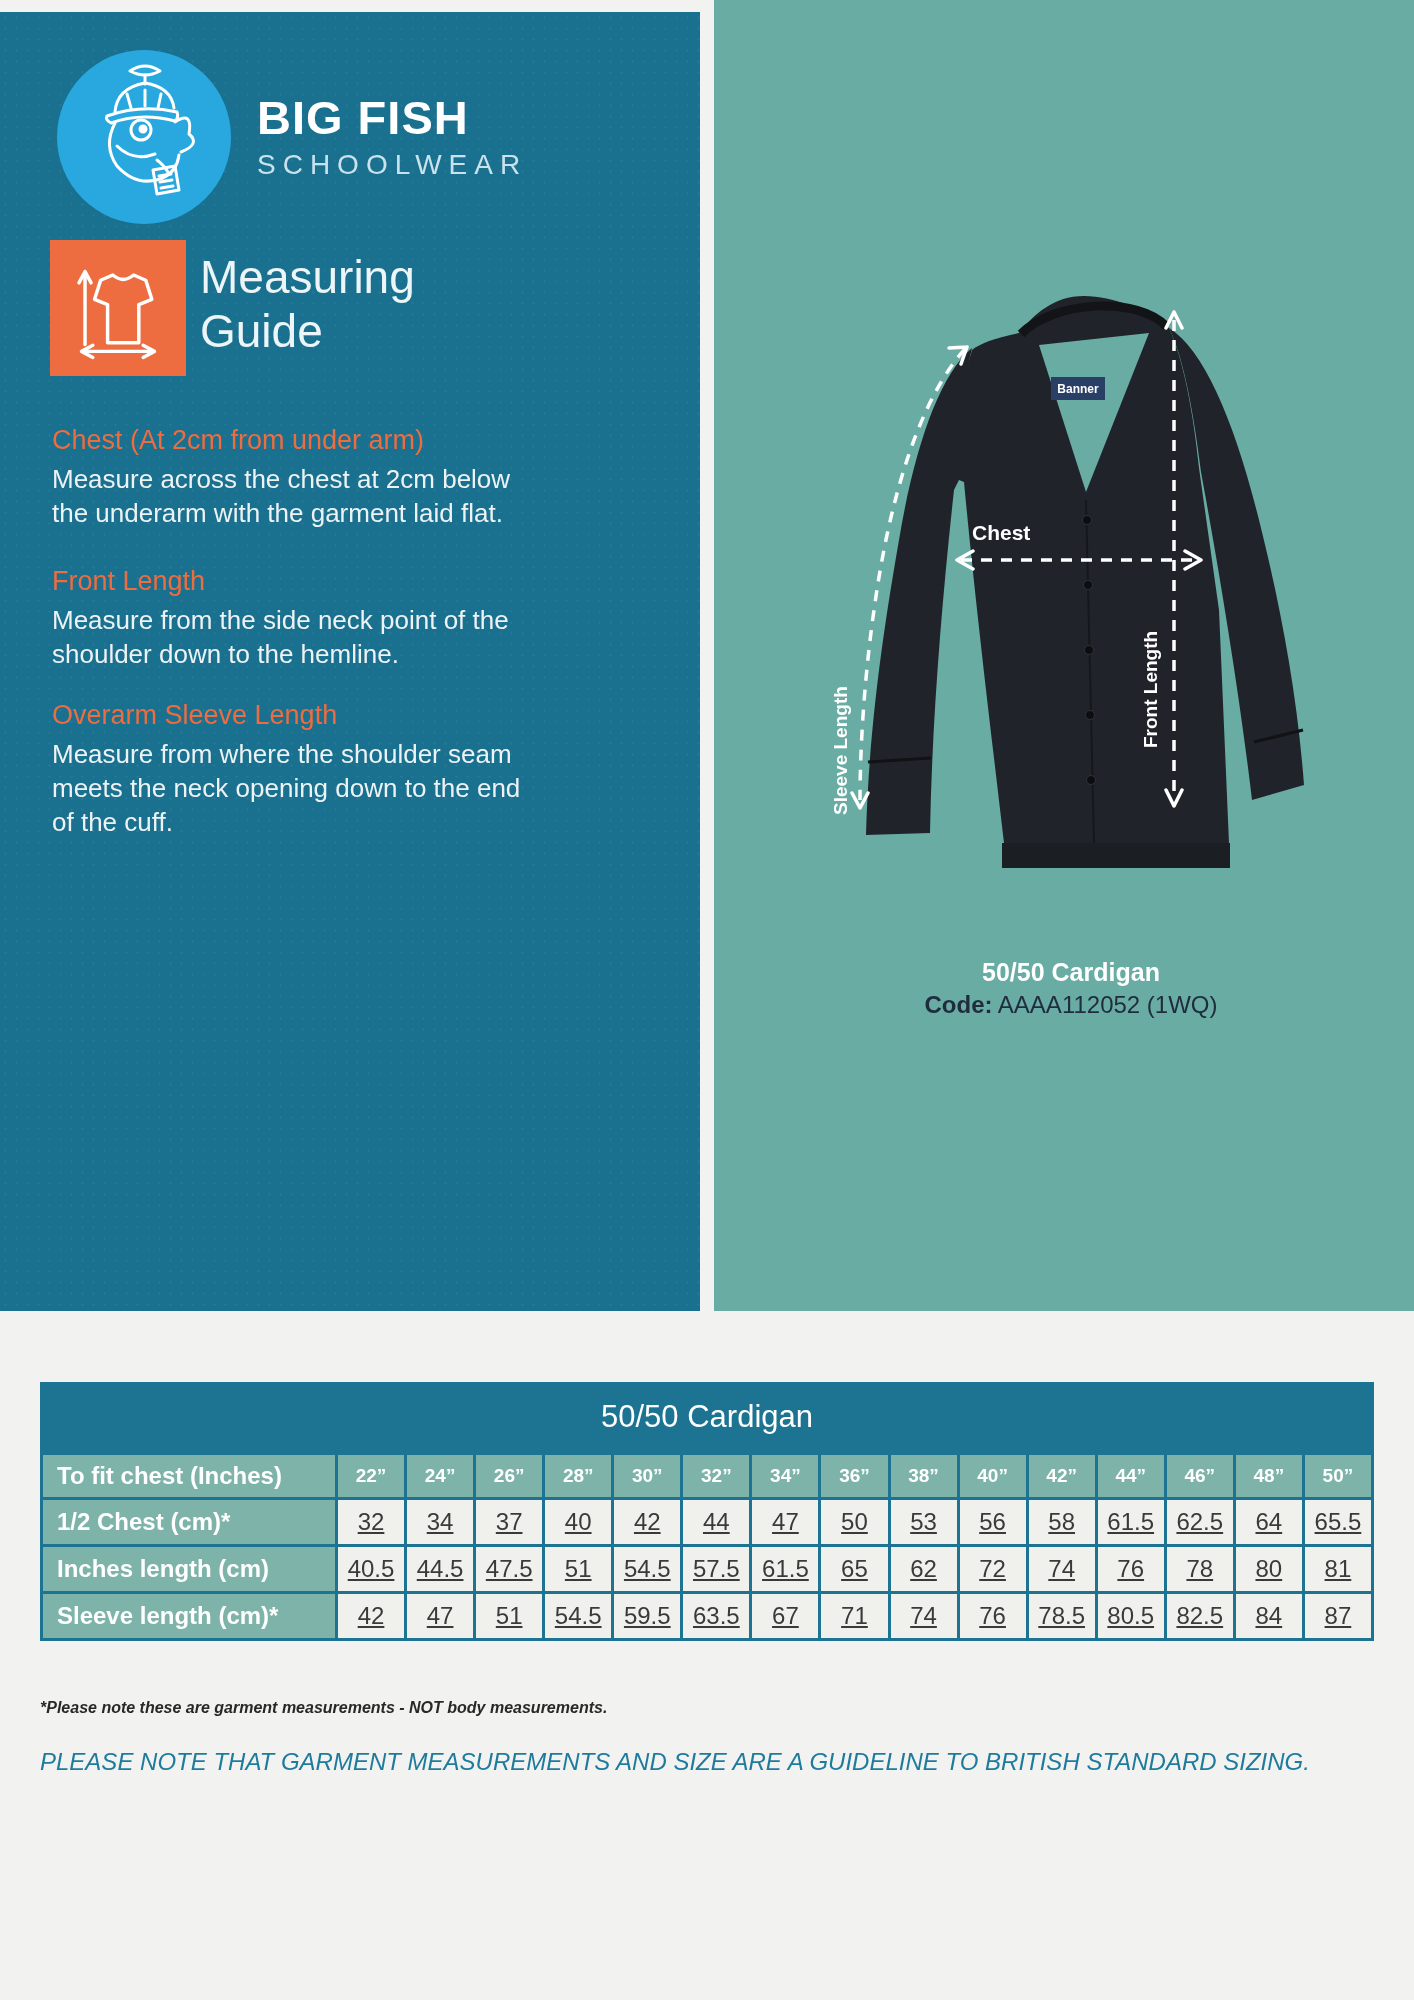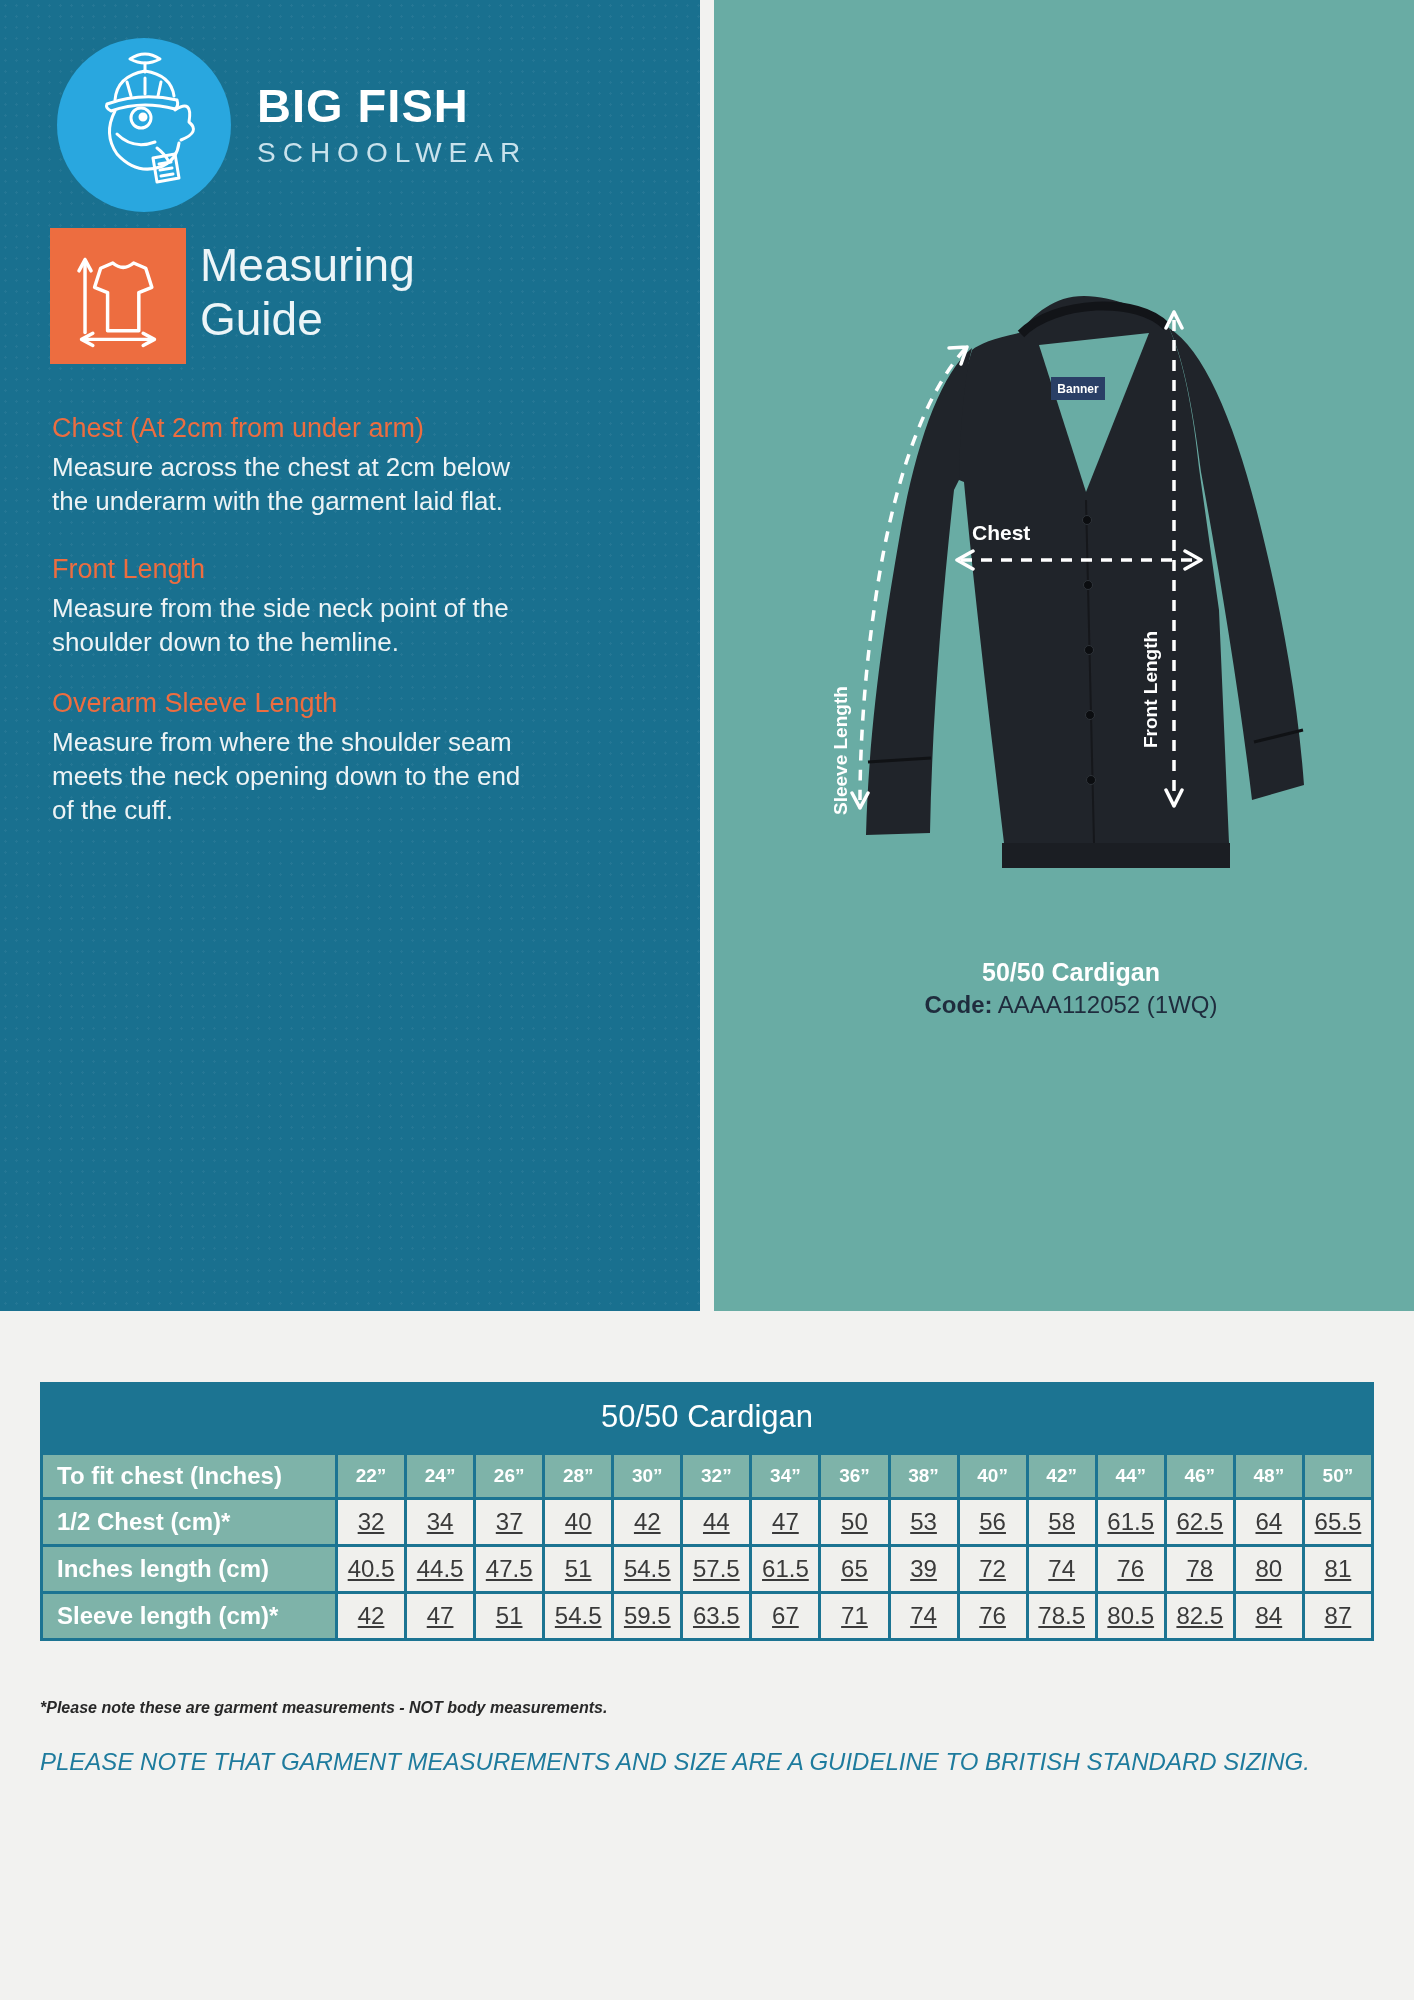--- a/index.html
+++ b/index.html
@@ -14,21 +14,21 @@
     --note-teal:#1e7b9d;
     --cardigan:#20242a;
     --ink:#1f2c3d;
   }
   *{box-sizing:border-box;}
   body{margin:0;font-family:"Liberation Sans", sans-serif;}
   .page{position:relative;width:1414px;height:2000px;background:var(--page-bg);overflow:hidden;}
 
   
   .panel-left{
-    position:absolute;left:0;top:0;width:700px;height:1311px;
+    position:absolute;left:0;top:12px;width:700px;height:1311px;
     background-color:var(--panel-blue);
     background-image:radial-gradient(rgba(255,255,255,0.05) 1.2px, transparent 1.2px);
     background-size:11px 11px;
     padding-left:48px;
   }
   .logo{position:absolute;top:38px;left:57px;display:flex;align-items:center;gap:26px;}
   .logo-badge{width:174px;height:174px;flex:0 0 auto;}
   .logo-name{font-size:47px;font-weight:700;color:#ffffff;letter-spacing:1px;line-height:1.05;}
   .logo-sub{font-size:28px;font-weight:300;color:#c9e2ec;letter-spacing:7px;margin-top:6px;}
 
@@ -249,21 +249,21 @@
             <tr>
               <td class="row-label">Inches length (cm)</td>
               <td class="value-cell">40.5</td>
               <td class="value-cell">44.5</td>
               <td class="value-cell">47.5</td>
               <td class="value-cell">51</td>
               <td class="value-cell">54.5</td>
               <td class="value-cell">57.5</td>
               <td class="value-cell">61.5</td>
               <td class="value-cell">65</td>
-              <td class="value-cell">39</td>
+              <td class="value-cell">62</td>
               <td class="value-cell">72</td>
               <td class="value-cell">74</td>
               <td class="value-cell">76</td>
               <td class="value-cell">78</td>
               <td class="value-cell">80</td>
               <td class="value-cell">81</td>
             </tr>
             <tr>
               <td class="row-label">Sleeve length (cm)*</td>
               <td class="value-cell">42</td>

